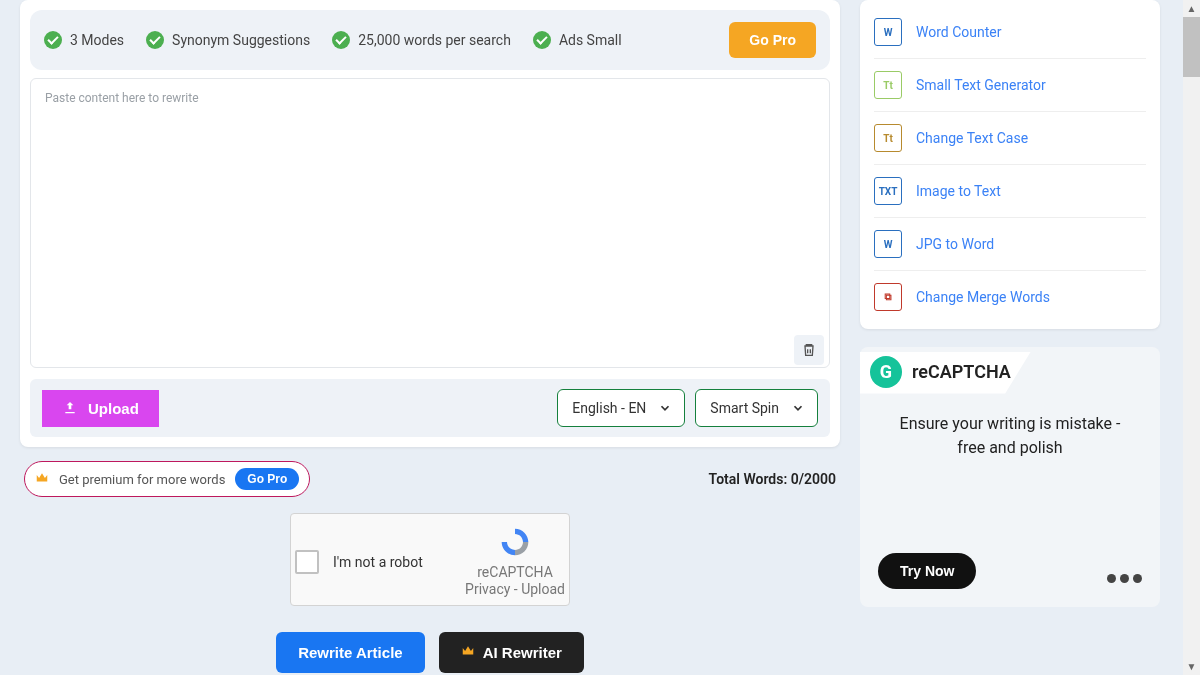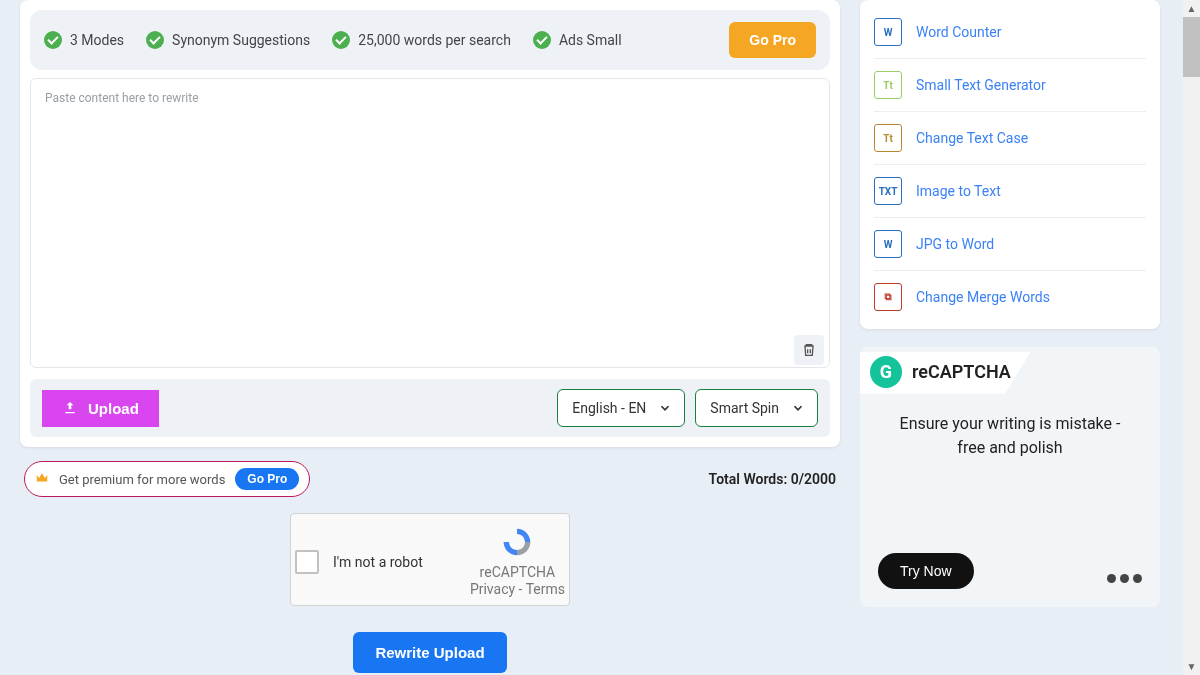--- a/index.html
+++ b/index.html
@@ -52,21 +52,21 @@
 .tool-item { display: flex; align-items: center; gap: 14px; padding: 12px 0; border-bottom: 1px solid #eee; cursor: pointer; }
 .tool-item:last-child { border-bottom: none; }
 .tool-icon { width: 28px; height: 28px; border: 1px solid #8ab; border-radius: 3px; display: inline-flex; align-items: center; justify-content: center; font-size: 10px; font-weight: bold; flex-shrink: 0; background: #fff; }
 .tool-label { font-size: 14px; color: #3b82f6; }
 
 .ad-card { background: #f2f5f8; border-radius: 8px; padding: 18px 16px 16px; position: relative; min-height: 260px; }
 .ad-header-wrap { background: #fff; display: inline-flex; align-items: center; gap: 10px; padding: 4px 20px 6px 0; border-radius: 0 0 20px 0; margin: -18px 0 18px -16px; clip-path: polygon(0 0, 100% 0, 85% 100%, 0 100%); }
 .grammarly-g { width: 32px; height: 32px; border-radius: 50%; background: #15c39a; color: #fff; display: inline-flex; align-items: center; justify-content: center; font-weight: bold; font-size: 18px; margin-left: 10px; }
 .grammarly-text { font-weight: 600; font-size: 18px; color: #222; }
 .ad-copy { text-align: center; font-weight: 400; font-size: 16px; color: #222; padding: 0 10px; line-height: 1.5; }
-.btn-trynow { background: #111; color: #fff; border: none; border-radius: 999px; padding: 10px 22px; font-weight: 400; font-size: 14px; cursor: pointer; position: absolute; left: 18px; bottom: 18px; }
+.btn-trynow { background: #111; color: #fff; border: none; border-radius: 999px; padding: 10px 22px; font-weight: 700; font-size: 14px; cursor: pointer; position: absolute; left: 18px; bottom: 18px; }
 .dots { position: absolute; right: 18px; bottom: 24px; display: flex; gap: 4px; }
 .dot { width: 9px; height: 9px; border-radius: 50%; background: #444; }
 
 .scrollbar { position: fixed; right: 0; top: 0; bottom: 0; width: 17px; background: #f1f1f1; }
 .scroll-arrow { width: 17px; height: 17px; background: #f1f1f1; display: flex; align-items: center; justify-content: center; color: #666; font-size: 10px; cursor: pointer; }
 .scroll-arrow.up { position: absolute; top: 0; }
 .scroll-arrow.down { position: absolute; bottom: 0; }
 .scroll-thumb { position: absolute; top: 17px; width: 17px; height: 60px; background: #c1c1c1; border-radius: 0; cursor: pointer; }
 </style>
 </head>
@@ -145,26 +145,34 @@
     <div class="captcha">
       <div class="captcha-box"></div>
       <div class="captcha-label">I'm not a robot</div>
       <div class="captcha-logo">
         <svg class="swirl" viewBox="0 0 48 48">
             <path fill="#4285f4" d="M44 24c0-11-9-20-20-20v8c6.6 0 12 5.4 12 12h8z"></path>
             <path fill="#9aa0a6" d="M24 44c11 0 20-9 20-20h-8c0 6.6-5.4 12-12 12v8z"></path>
             <path fill="#4285f4" d="M4 24c0 11 9 20 20 20v-8c-6.6 0-12-5.4-12-12H4z"></path>
           </svg>
         <div>reCAPTCHA</div>
-        <div>Privacy - Terms</div>
+        <div>Privacy - Upload</div>
       </div>
     </div>
 
     <div class="action-row">
-      <button class="btn-primary">Rewrite Upload</button>
+      <button class="btn-primary">Rewrite Article</button>
+      <button class="btn-dark">
+        <span class="crown">
+          <svg width="14" height="14" viewBox="0 0 24 24" fill="#f5a623">
+              <path d="M3 7l4 5 5-8 5 8 4-5v11H3V7z"></path>
+            </svg>
+        </span>
+        <span>AI Rewriter</span>
+      </button>
     </div>
   </div>
 
   <div class="side-col">
     <div class="side-card" id="tools-list">
         <div class="tool-item">
           <span class="tool-icon" style="color: rgb(42, 111, 191); border-color: rgb(42, 111, 191);">W</span>
           <span class="tool-label">Word Counter</span>
         </div>
         <div class="tool-item">

